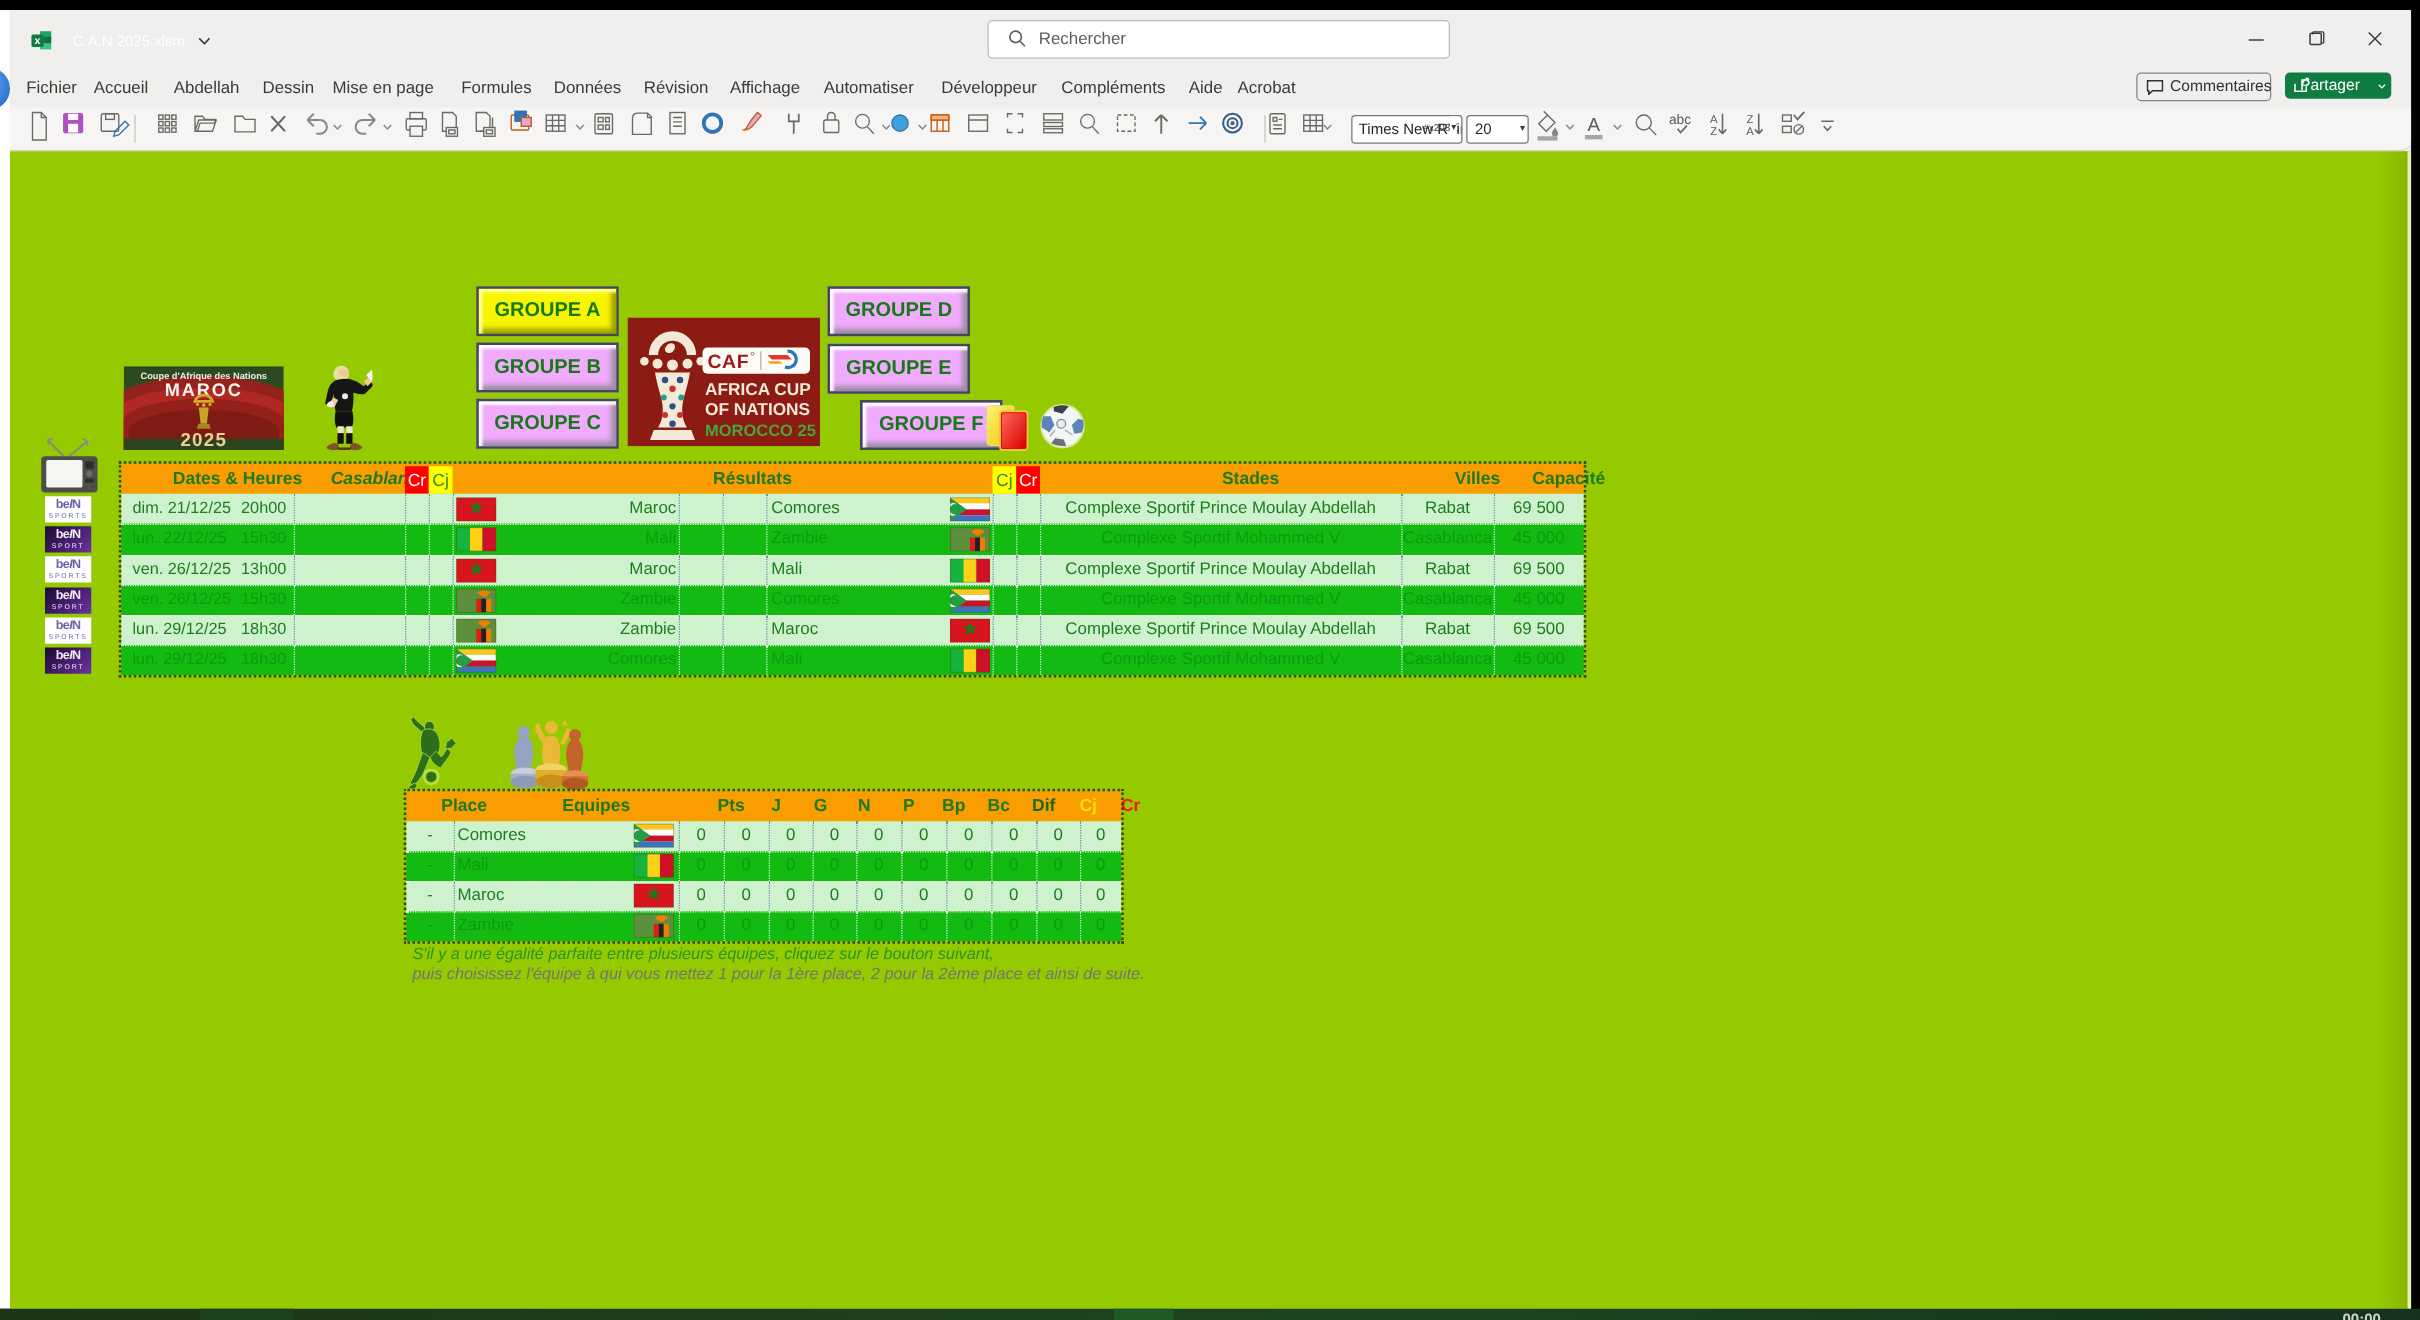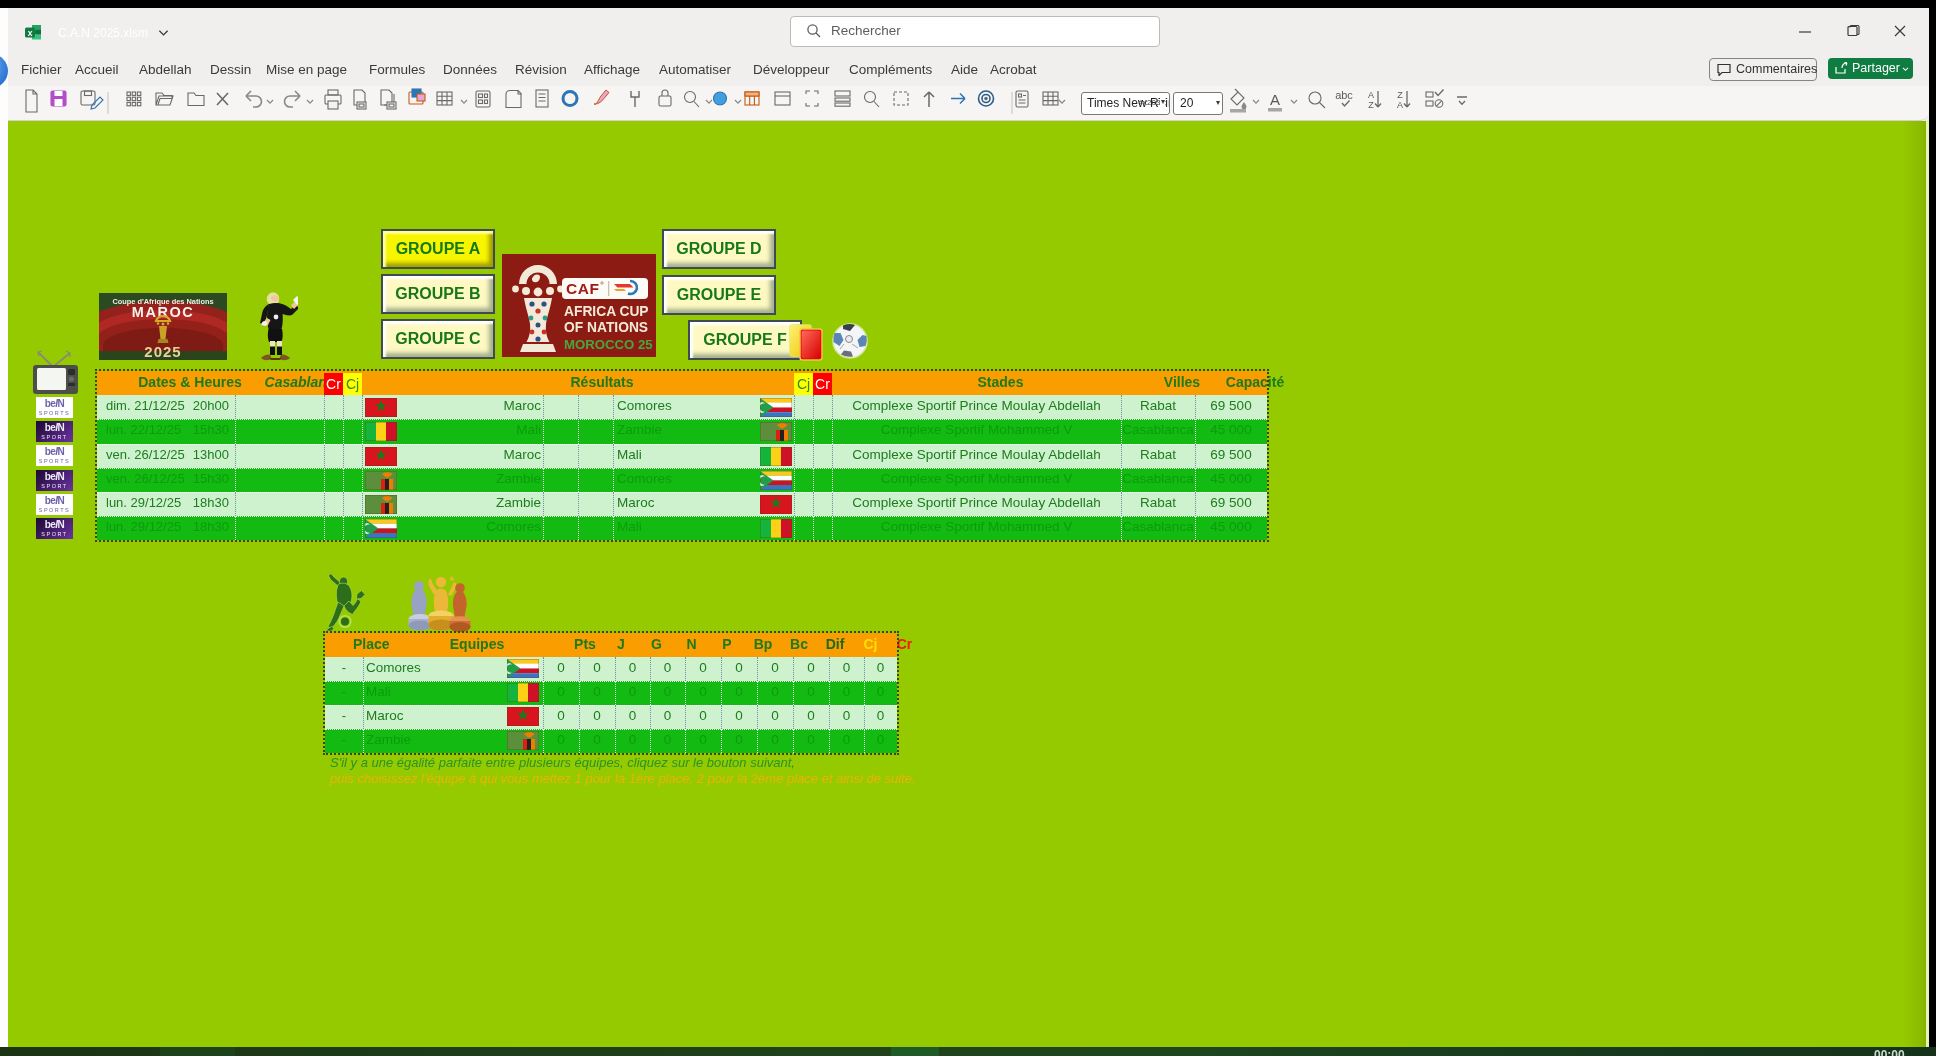--- a/index.html
+++ b/index.html
@@ -13,21 +13,21 @@
   #win{left:8px;top:8px;width:1921px;height:1039px;background:#f1efed;}
   #sheet{left:8px;top:121px;width:1921px;height:926px;background:#96ca00;}
   #titletext{left:58px;top:26px;font-size:12px;color:#ffffff;}
   #searchbox{left:790px;top:16px;width:368px;height:29px;background:#fff;border:1px solid #bdbbb9;border-radius:4px;}
   .menuitem{top:62px;font-size:13.5px;color:#3b3a39;}
   #commbtn{left:1709px;top:58px;width:106px;height:21px;border:1px solid #878583;border-radius:4px;font-size:12.5px;color:#323130;text-align:left;line-height:21px;}
   #partager{left:1828px;top:58px;width:85px;height:21px;background:#0f7c41;border-radius:4px;font-size:12.5px;color:#fff;text-align:left;line-height:21px;}
   
   .gbtn{width:110px;height:36px;border:2px solid #404a56;display:flex;align-items:center;justify-content:center;
         font-weight:bold;font-size:16px;color:#187818;}
-  .gbtn.lite{background:#fef9c3;box-shadow:inset 3px 3px 2px rgba(255,255,255,.95), inset -4px -4px 4px rgba(90,115,95,.55);}
+  .gbtn.lite{background:#f0abfc;box-shadow:inset 3px 3px 2px rgba(255,255,255,.95), inset -4px -4px 4px rgba(90,115,95,.55);}
   .gbtn.yell{background:#f8f500;box-shadow:inset 3px 3px 2px rgba(255,255,160,.95), inset -4px -4px 4px rgba(120,120,0,.7);color:#157a15;}
   
   .hdrtxt{position:absolute;font-weight:bold;font-size:14px;color:#1d7a1d;white-space:nowrap;padding-left:24px;}
   .rowtxt{position:absolute;font-size:13.5px;white-space:nowrap;}
   .vld{position:absolute;width:0;border-left:1px dotted rgba(45,80,135,.6);}
   .vlw{position:absolute;width:0;border-left:1px dotted rgba(255,255,255,.85);}
   .hlw{position:absolute;height:0;border-top:1px dotted rgba(255,255,255,.9);}
   
   .ants{position:absolute;border:2px dotted rgba(55,55,25,.9);}
   .flag{position:absolute;}
@@ -81,21 +81,21 @@
   <div class="abs menuitem" style="left:659px">Automatiser</div>
   <div class="abs menuitem" style="left:753px">Développeur</div>
   <div class="abs menuitem" style="left:849px">Compléments</div>
   <div class="abs menuitem" style="left:951px">Aide</div>
   <div class="abs menuitem" style="left:990px">Acrobat</div>
   <div class="abs" id="commbtn"><svg style="position:absolute;left:7px;top:4px" width="14" height="13" viewBox="0 0 14 13">
         <path d="M1 1.5 h12 v8 h-8 l-3 3 v-3 h-1 z" stroke="#323130" stroke-width="1.2" fill="none"></path>
       </svg><span style="margin-left:26px">Commentaires</span></div>
   <div class="abs" id="partager"><svg style="position:absolute;left:7px;top:4px" width="14" height="13" viewBox="0 0 14 13">
         <path d="M1 5 v6 h9 v-4 M7 6 c0 -3 2 -5 5 -5 M12 1 l-2.5 -1 M12 1 l-1 2.5" stroke="#fff" stroke-width="1.2" fill="none"></path>
-      </svg><span style="margin-left:24px">Partager</span><svg style="position:absolute;right:4px;top:9px" width="7" height="5" viewBox="0 0 8 6">
+      </svg><span style="margin-left:12px">Partager</span><svg style="position:absolute;right:4px;top:9px" width="7" height="5" viewBox="0 0 8 6">
         <path d="M1 1 l3 3 3 -3" stroke="#fff" stroke-width="1.3" fill="none"></path>
       </svg></div>
 
   <div class="abs" id="toolbar" style="left:8px;top:86px;width:1921px;height:34px;background:#f6f5f3;border-bottom:1px solid #d4d2d0;border-bottom-right-radius:9px;"></div>
   <svg class="abs" style="left:8px;top:86px" width="1921" height="34" viewBox="0 0 1921 34" fill="none" stroke="#6b6967" stroke-width="1.1">
       <g transform="translate(23,0)">
         <path d="M-5 4 h7 l4 4 v18 h-11 z M2 4 v4 h4"></path>
       </g>
       <g transform="translate(50,0)">
         <rect x="-7" y="5" width="15" height="15" rx="1.5" fill="#b14fc5" stroke="#b14fc5"></rect>
@@ -840,21 +840,21 @@
       <div class="vlw" style="left:432px;top:96px;height:24px;"></div>
       <div class="vlw" style="left:468px;top:96px;height:24px;"></div>
       <div class="vlw" style="left:504px;top:96px;height:24px;"></div>
       <div class="vlw" style="left:539px;top:96px;height:24px;"></div>
       <div class="hlw" style="left:0;top:48px;width:572px;"></div>
       <div class="hlw" style="left:0;top:72px;width:572px;"></div>
       <div class="hlw" style="left:0;top:96px;width:572px;"></div>
       <div class="ants" style="left:-2px;top:-2px;width:572px;height:120px;"></div>
     </div>
     <div class="abs" style="left:330px;top:755px;font-style:italic;font-size:13px;color:#279427;">S'il y a une égalité parfaite entre plusieurs équipes, cliquez sur le bouton suivant,</div>
-    <div class="abs" style="left:330px;top:771px;font-style:italic;font-size:13px;color:#eab308;">puis choisissez l'équipe à qui vous mettez 1 pour la 1ère place, 2 pour la 2ème place et ainsi de suite.</div>
+    <div class="abs" style="left:330px;top:771px;font-style:italic;font-size:13px;color:#737373;">puis choisissez l'équipe à qui vous mettez 1 pour la 1ère place, 2 pour la 2ème place et ainsi de suite.</div>
     <div class="abs" style="left:1902px;top:121px;width:25px;height:926px;background:linear-gradient(90deg,rgba(0,0,0,0) 0%,rgba(30,40,0,0.10) 80%,rgba(30,40,0,0.16) 100%);"></div>
     <div class="abs" style="left:1926px;top:121px;width:3px;height:926px;background:#e4f4b8;"></div>
     <div class="abs" style="left:1929px;top:0;width:7px;height:1047px;background:#000;"></div>
     <div class="abs" style="font-size:13px;left:0;top:1047px;width:1936px;height:9px;background:linear-gradient(90deg,#1a3414 0%,#1d3a18 18%,#1f421c 45%,#1d461e 60%,#183a1d 80%,#15321b 100%);"></div>
     <div class="abs" style="left:160px;top:1047px;width:75px;height:9px;background:#1d421b;"></div>
     <div class="abs" style="left:891px;top:1047px;width:48px;height:9px;background:#1e5a26;"></div>
     <div class="abs" style="left:1874px;top:1048px;width:60px;height:8px;overflow:hidden;color:#cfd8cf;font-size:12px;font-weight:bold;">00:00</div>
 </div>
 
 </body></html>

